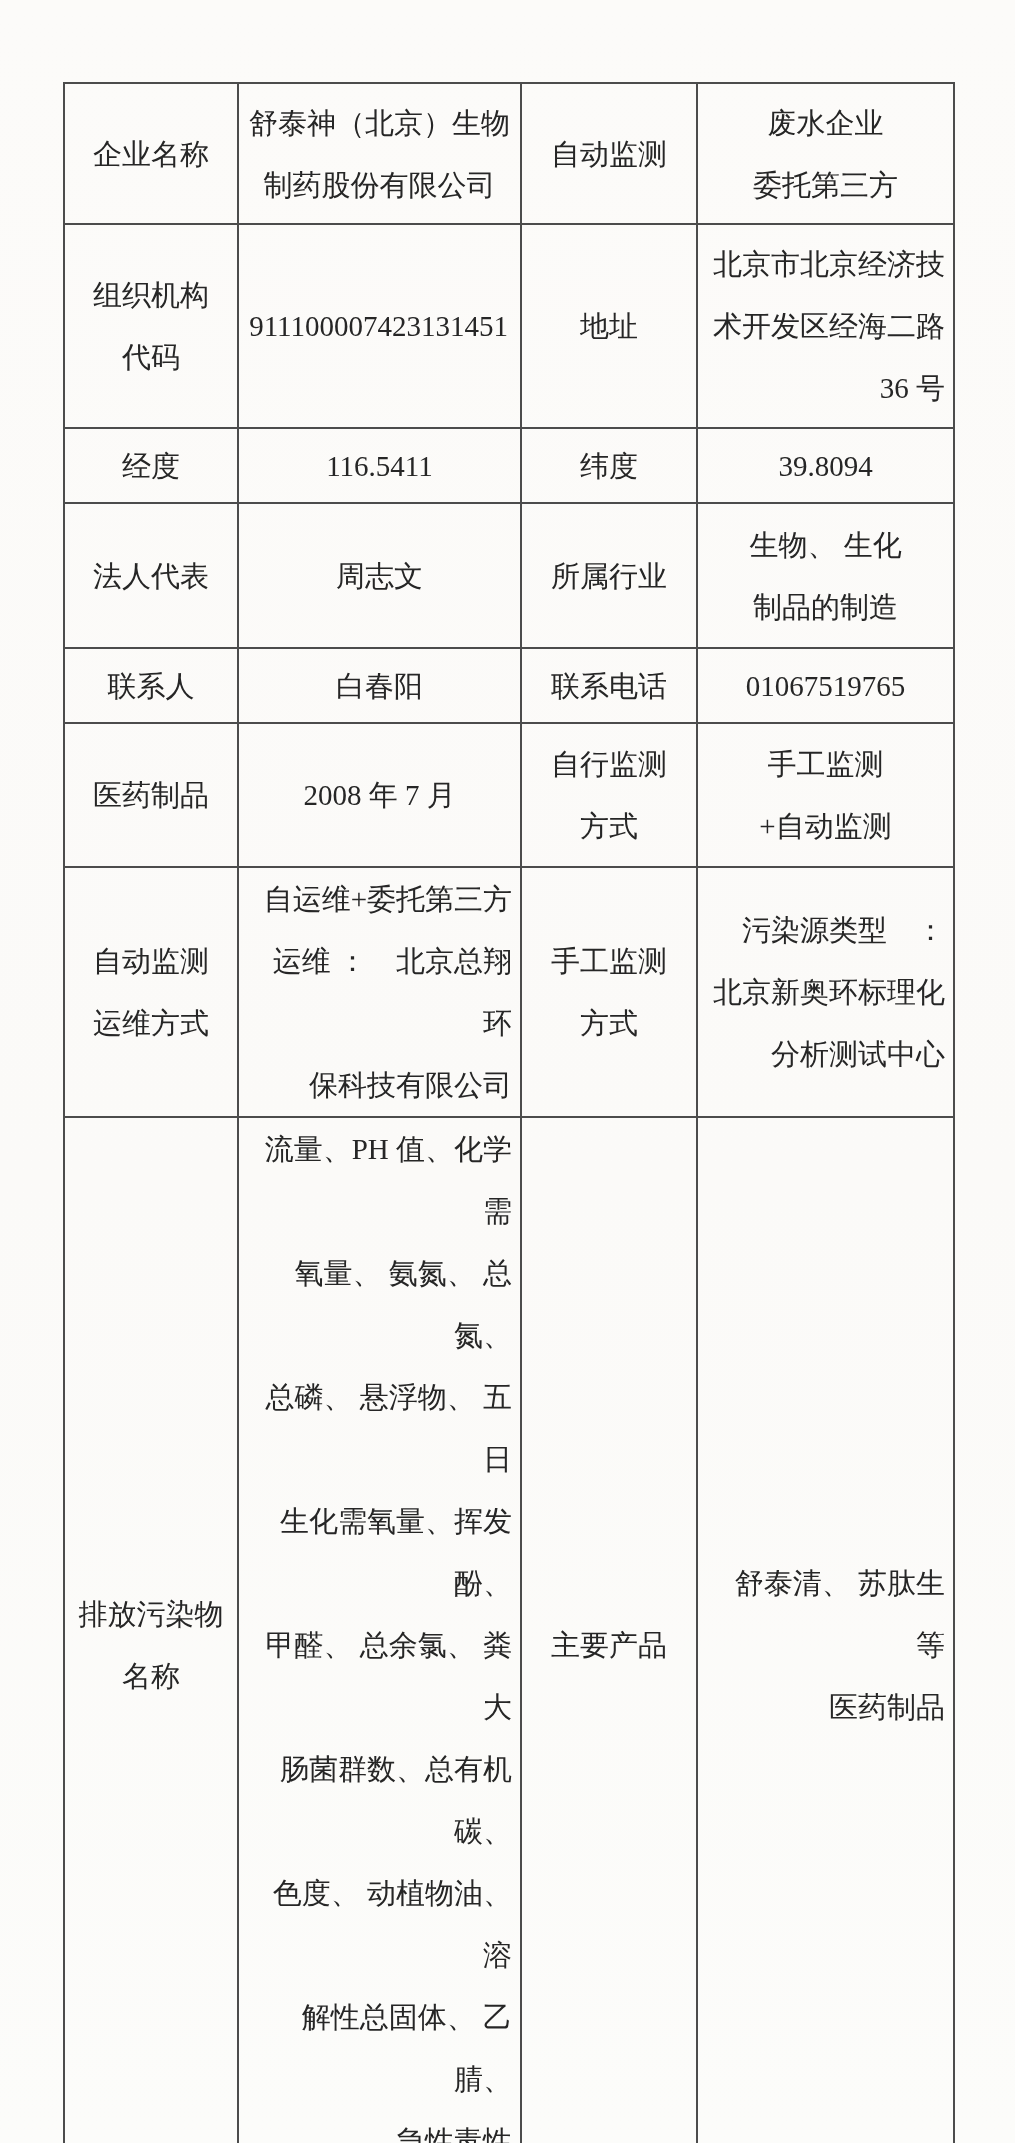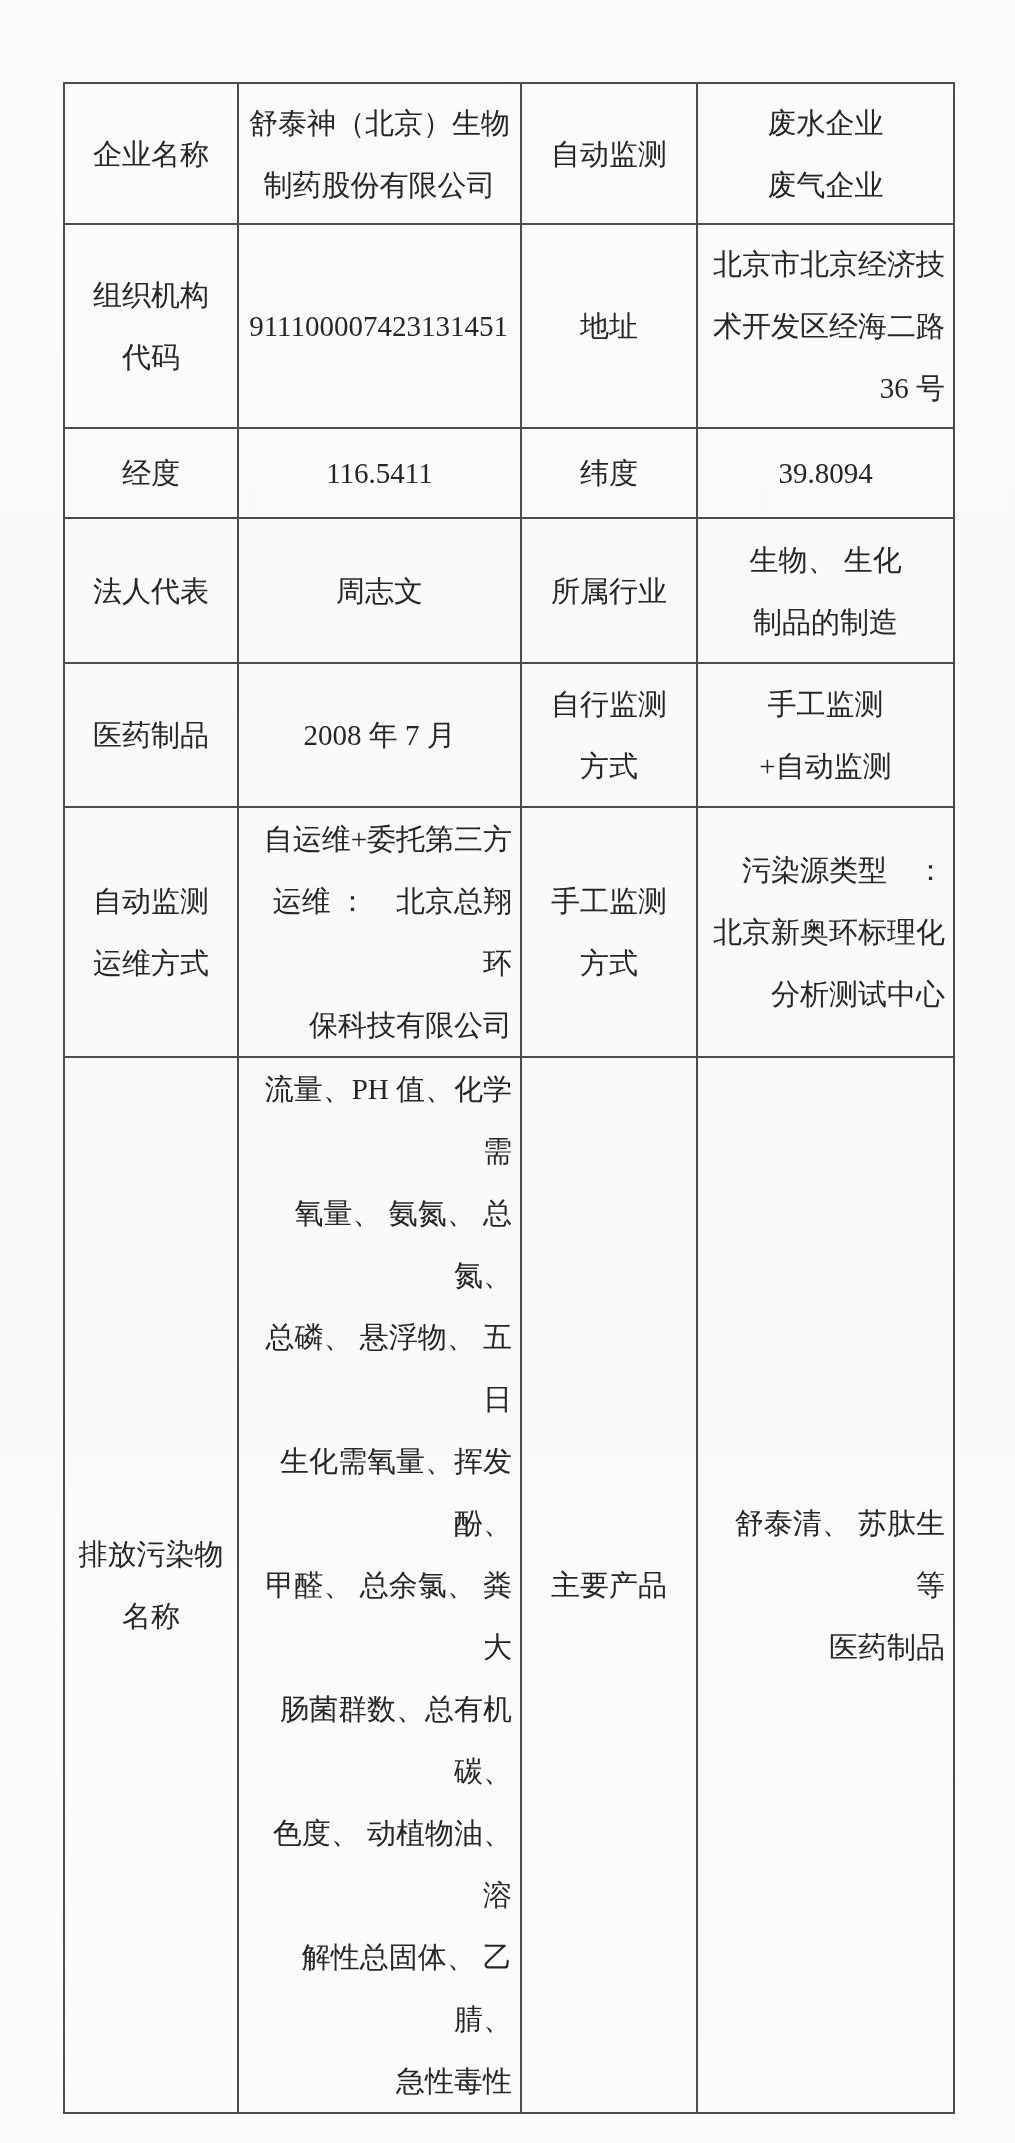--- a/index.html
+++ b/index.html
@@ -32,21 +32,21 @@
     vertical-align: middle;
     white-space: pre-line;
     overflow: hidden;
     margin-left: 12px;
   }
   .c-center { text-align: center; padding: 0 4px; }
   .c-left   { text-align: right;   padding: 0 8px 0 13px; }
   .num-long { letter-spacing: 0px; padding-left: 8px; padding-right: 12px; }
   tr.r0 { height: 141px; }
   tr.r1 { height: 204px; }
-  tr.r2 { height: 90px;  }
+  tr.r2 { height: 75px;  }
   tr.r3 { height: 145px; }
   tr.r4 { height: 75px;  }
   tr.r5 { height: 144px; }
   tr.r6 { height: 247px; }
   tr.r7 { height: 571px; }
 </style>
 </head>
 <body>
 
 <div class="page">
@@ -57,21 +57,21 @@
       <col style="width:176px">
       <col style="width:257px">
     </colgroup>
     <tbody>
       <tr class="r0">
         <td class="c-center">企业名称</td>
         <td class="c-center">舒泰神（北京）生物
 制药股份有限公司</td>
         <td class="c-center">自动监测</td>
         <td class="c-center">废水企业
-废气企业</td>
+委托第三方</td>
       </tr>
       <tr class="r1">
         <td class="c-center">组织机构
 代码</td>
         <td class="c-left num-long">911100007423131451</td>
         <td class="c-center">地址</td>
         <td class="c-left">北京市北京经济技
 术开发区经海二路
 36 号</td>
       </tr>
@@ -80,20 +80,26 @@
         <td class="c-center">116.5411</td>
         <td class="c-center">纬度</td>
         <td class="c-center">39.8094</td>
       </tr>
       <tr class="r3">
         <td class="c-center">法人代表</td>
         <td class="c-center">周志文</td>
         <td class="c-center">所属行业</td>
         <td class="c-center">生物、 生化
 制品的制造</td>
+      </tr>
+      <tr class="r4">
+        <td class="c-center">联系人</td>
+        <td class="c-center">白春阳</td>
+        <td class="c-center">联系电话</td>
+        <td class="c-center">01067519765</td>
       </tr>
       <tr class="r5">
         <td class="c-center">医药制品</td>
         <td class="c-center">2008 年 7 月</td>
         <td class="c-center">自行监测
 方式</td>
         <td class="c-center">手工监测
 +自动监测</td>
       </tr>
       <tr class="r6">

